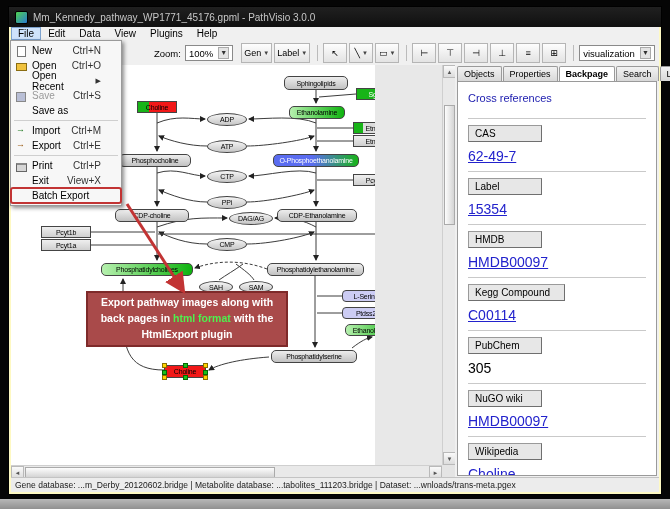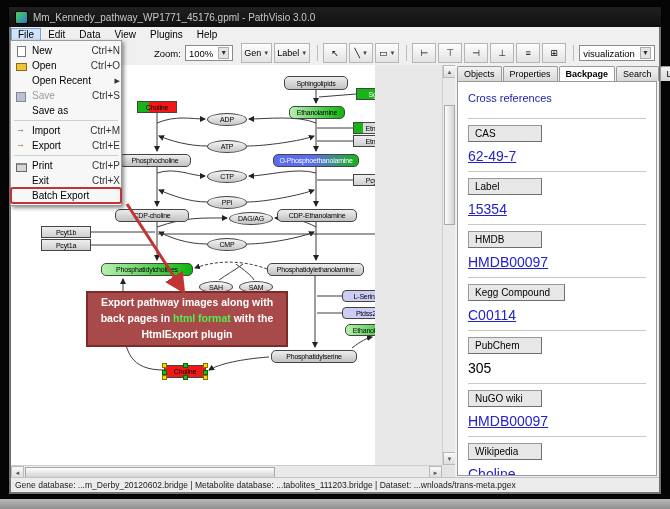--- a/index.html
+++ b/index.html
@@ -1,28 +1,28 @@
 <!DOCTYPE html>
 <html><head>
 <meta charset="utf-8">
 <style>
   html,body{margin:0;padding:0;background:#000;}
   .screen{position:relative;width:670px;height:509px;background:#050505;overflow:hidden;
           font-family:"Liberation Sans","DejaVu Sans",sans-serif;font-size:10px;color:#000;}
   
-  .window{position:absolute;left:8px;top:6px;width:654px;height:489px;background:#737373;
+  .window{position:absolute;left:8px;top:6px;width:654px;height:489px;background:#fef9c3;
           border:1px solid #000;box-sizing:border-box;}
   .titlebar{position:absolute;left:0;top:0;right:0;height:20px;display:flex;align-items:center;
             padding-left:6px;color:#c7c7c7;font-size:10px;background:linear-gradient(#202020,#101010);}
   .app-icon{width:11px;height:11px;border-radius:2px;margin-right:5px;
             background:linear-gradient(135deg,#4fd24f,#2a7ad2);border:1px solid #000;}
   .client{position:absolute;left:2px;right:2px;top:20px;bottom:2px;background:#f0f0f0;}
   
   .menubar{position:absolute;left:0;top:0;right:0;height:14px;background:#f0f0f0;
-           border-bottom:1px solid #d0d0d0;display:flex;align-items:center;font-size:10px;}
+           border-bottom:1px solid #d0d0d0;display:flex;align-items:flex-start;font-size:10px;}
   .menu-item{padding:1px 7px;display:flex;align-items:center;cursor:default;}
   .menu-item.active{background:#cfe3fb;border:1px solid #7da2ce;padding:0 6px;}
   
   .toolbar{position:absolute;left:0;top:14px;right:0;height:24px;background:#f0f0f0;
            border-bottom:1px solid #c3c3c3;display:flex;align-items:center;font-size:9.5px;padding-left:17px;}
   .tb-zoom-label{margin-left:126px;margin-right:4px;}
   .combo{display:inline-flex;align-items:center;justify-content:space-between;background:#fff;
          border:1px solid #8a8a8a;height:16px;padding:0 3px;box-sizing:border-box;}
   .combo .arrow{margin-left:5px;font-size:7px;color:#333;background:#e4e4e4;border:1px solid #aaa;
                 padding:0 1px;line-height:10px;}
@@ -86,21 +86,21 @@
   .xref-value{margin-top:6px;font-size:14px;}
   .xref-value.link{color:#2222cc;text-decoration:underline;cursor:pointer;}
   .expr-header{border-top:1px solid #c9c9c9;padding-top:8px;font-weight:bold;font-size:11px;}
   
   .statusbar{position:absolute;left:0;right:0;bottom:0;height:14px;background:#ececec;
              border-top:1px solid #c3c3c3;font-size:8.5px;display:flex;align-items:center;
              padding-left:4px;color:#1a1a1a;white-space:nowrap;overflow:hidden;}
   
   .file-menu{position:absolute;left:10px;top:40px;width:110px;background:#f7f7f7;
              border:1px solid #9a9a9a;box-shadow:2px 2px 4px rgba(0,0,0,.45);z-index:90;padding:2px 0;}
-  .fm-item{height:15px;display:flex;align-items:center;padding:0 1px 0 4px;font-size:10px;}
+  .fm-item{height:15px;display:flex;align-items:center;padding:0 20px 0 4px;font-size:10px;}
   .fm-item.disabled{color:#9a9a9a;}
   .fm-item.highlighted{outline:2px solid #c23434;outline-offset:-1px;border-radius:2px;}
   .fm-icon{width:12px;height:10px;margin-right:5px;flex:0 0 12px;position:relative;}
   .ic-new::before{content:"";position:absolute;left:2px;top:0;width:7px;height:9px;background:#fff;border:1px solid #777;}
   .ic-open::before{content:"";position:absolute;left:1px;top:2px;width:9px;height:6px;background:#f0c23e;border:1px solid #8a6d12;}
   .ic-save::before{content:"";position:absolute;left:1px;top:1px;width:8px;height:8px;background:#b9bfd6;border:1px solid #888;}
   .ic-import::before{content:"→";position:absolute;left:1px;top:-2px;color:#1f7a1f;font-size:9px;}
   .ic-export::before{content:"→";position:absolute;left:1px;top:-2px;color:#9a5b12;font-size:9px;}
   .ic-print::before{content:"";position:absolute;left:1px;top:2px;width:9px;height:6px;background:#d6d6d6;border:1px solid #666;border-top:2px solid #888;}
   .fm-label{flex:1;}
@@ -361,21 +361,21 @@
       </div>
       <div class="fm-sep"></div>
       <div class="fm-item">
         <span class="fm-icon ic-print"></span>
         <span class="fm-label">Print</span>
         <span class="fm-shortcut">Ctrl+P</span>
       </div>
       <div class="fm-item">
         <span class="fm-icon"></span>
         <span class="fm-label">Exit</span>
-        <span class="fm-shortcut">Ctrl+X</span>
+        <span class="fm-shortcut">View+X</span>
       </div>
       <div class="fm-item highlighted">
         <span class="fm-icon"></span>
         <span class="fm-label">Batch Export</span>
       </div>
     </div>
 
   <svg class="overlay-svg" width="670" height="509">
     <defs>
       <marker id="arrR" markerWidth="7" markerHeight="7" refX="5" refY="3.5" orient="auto">

